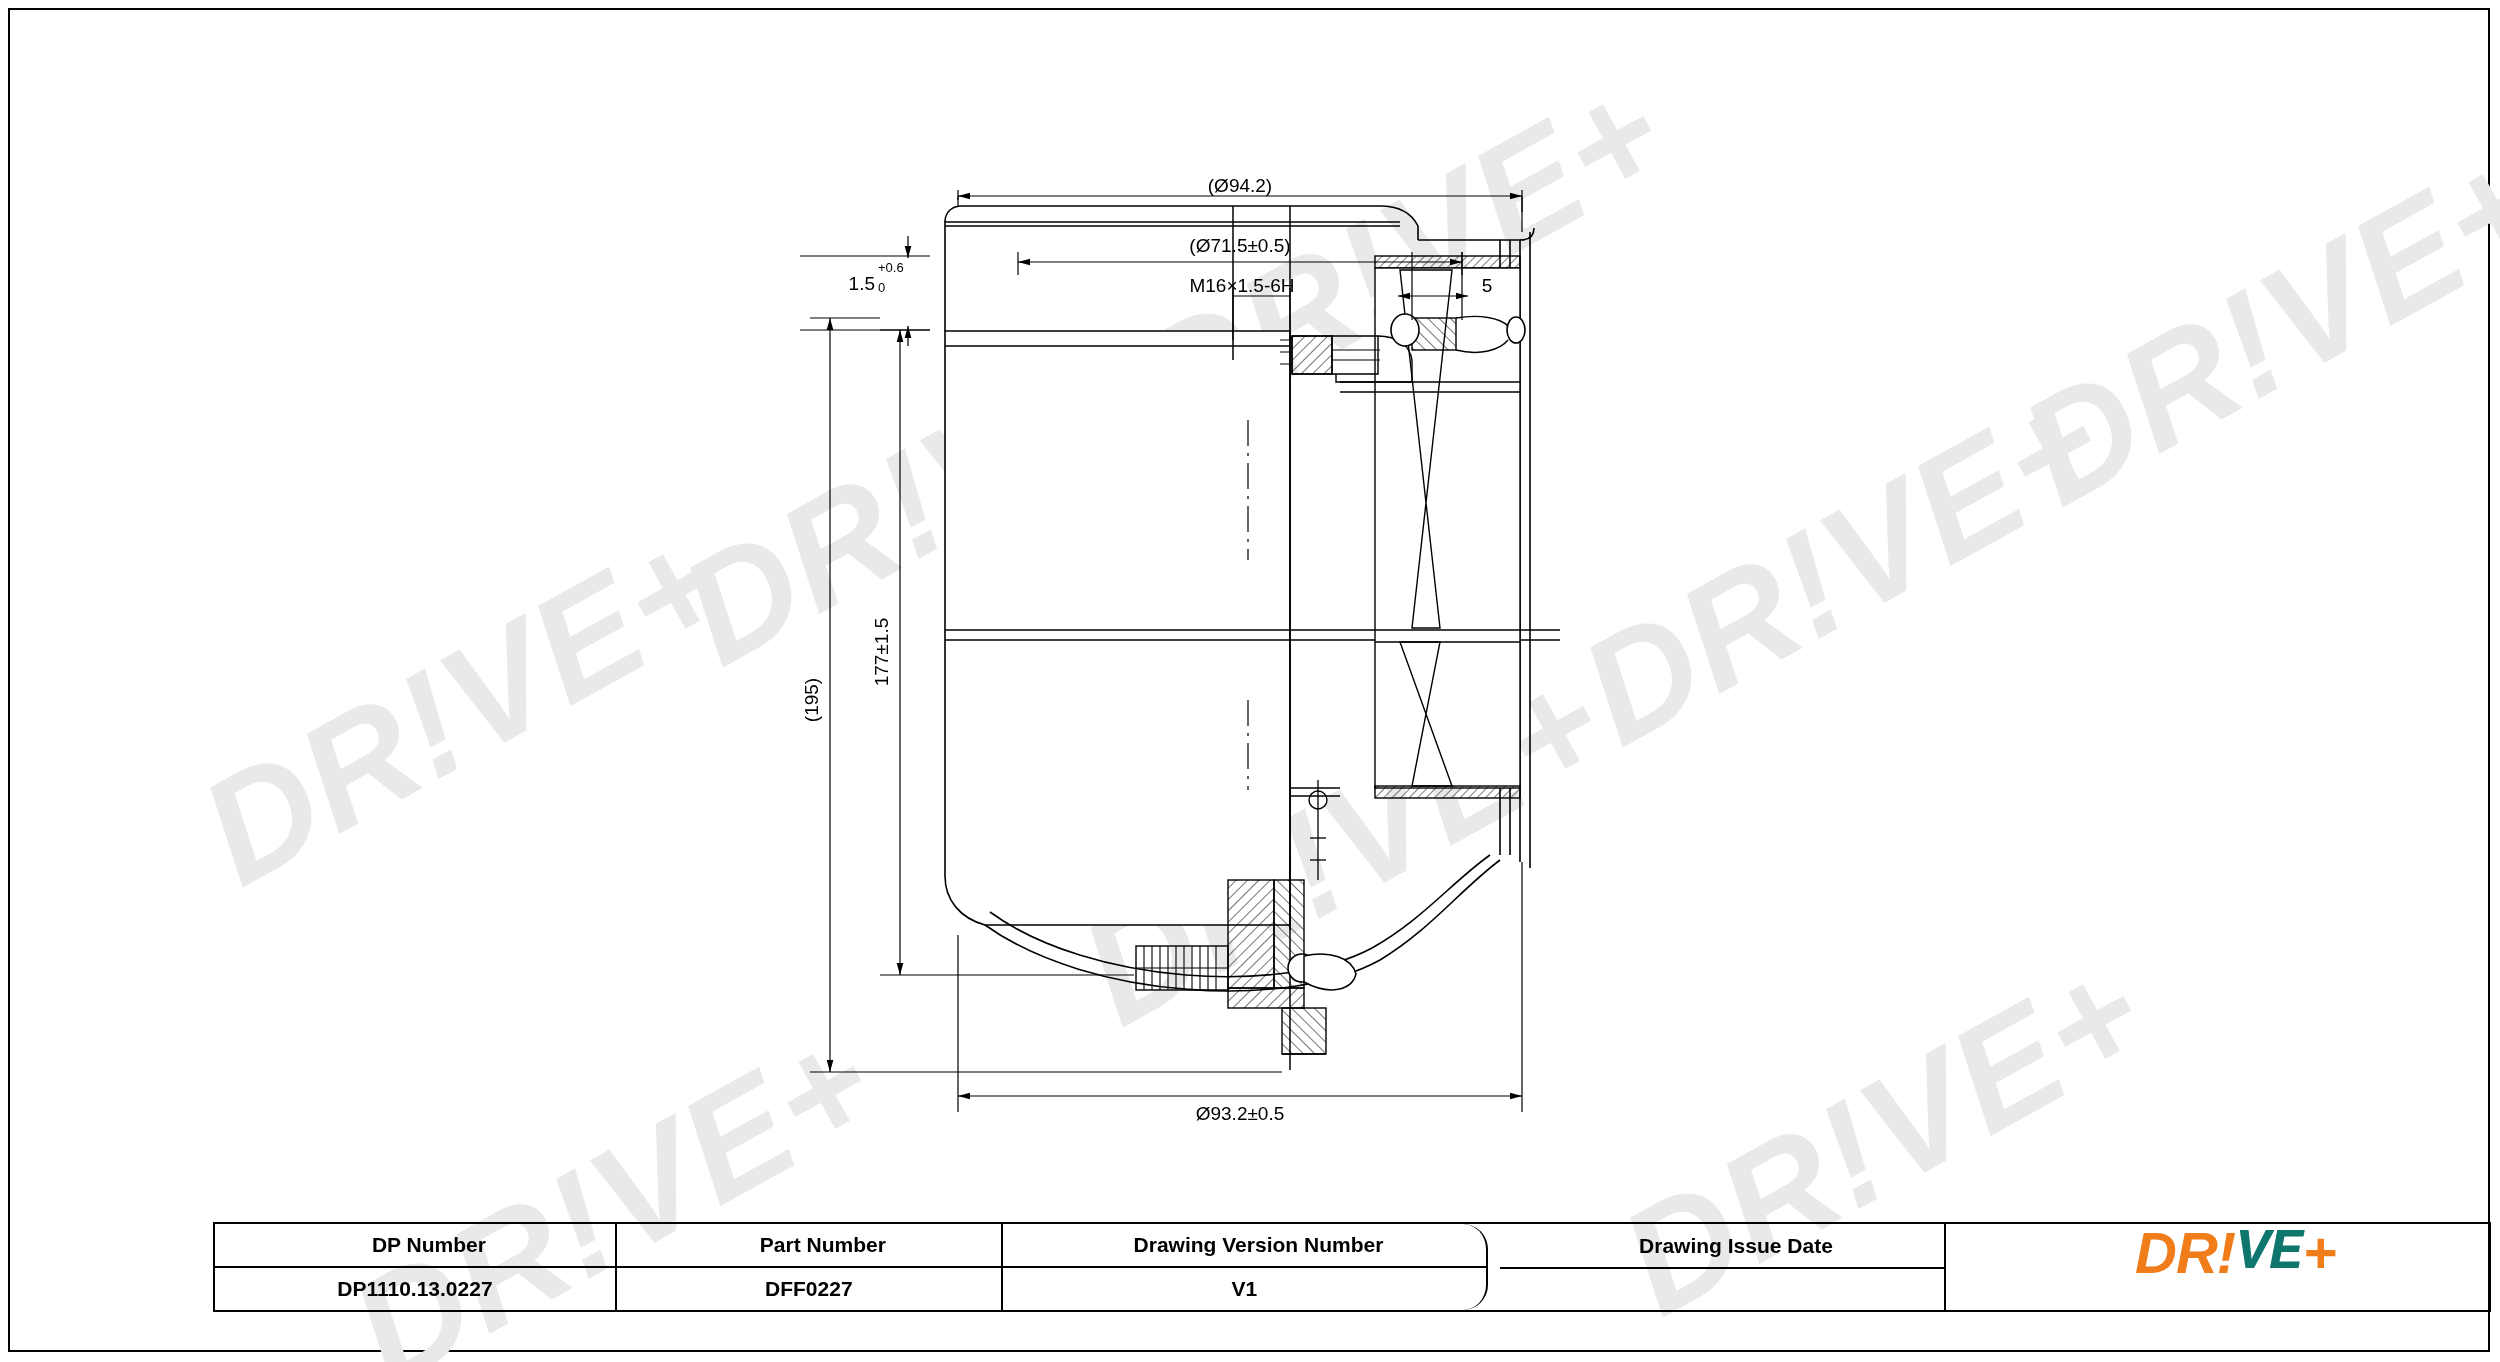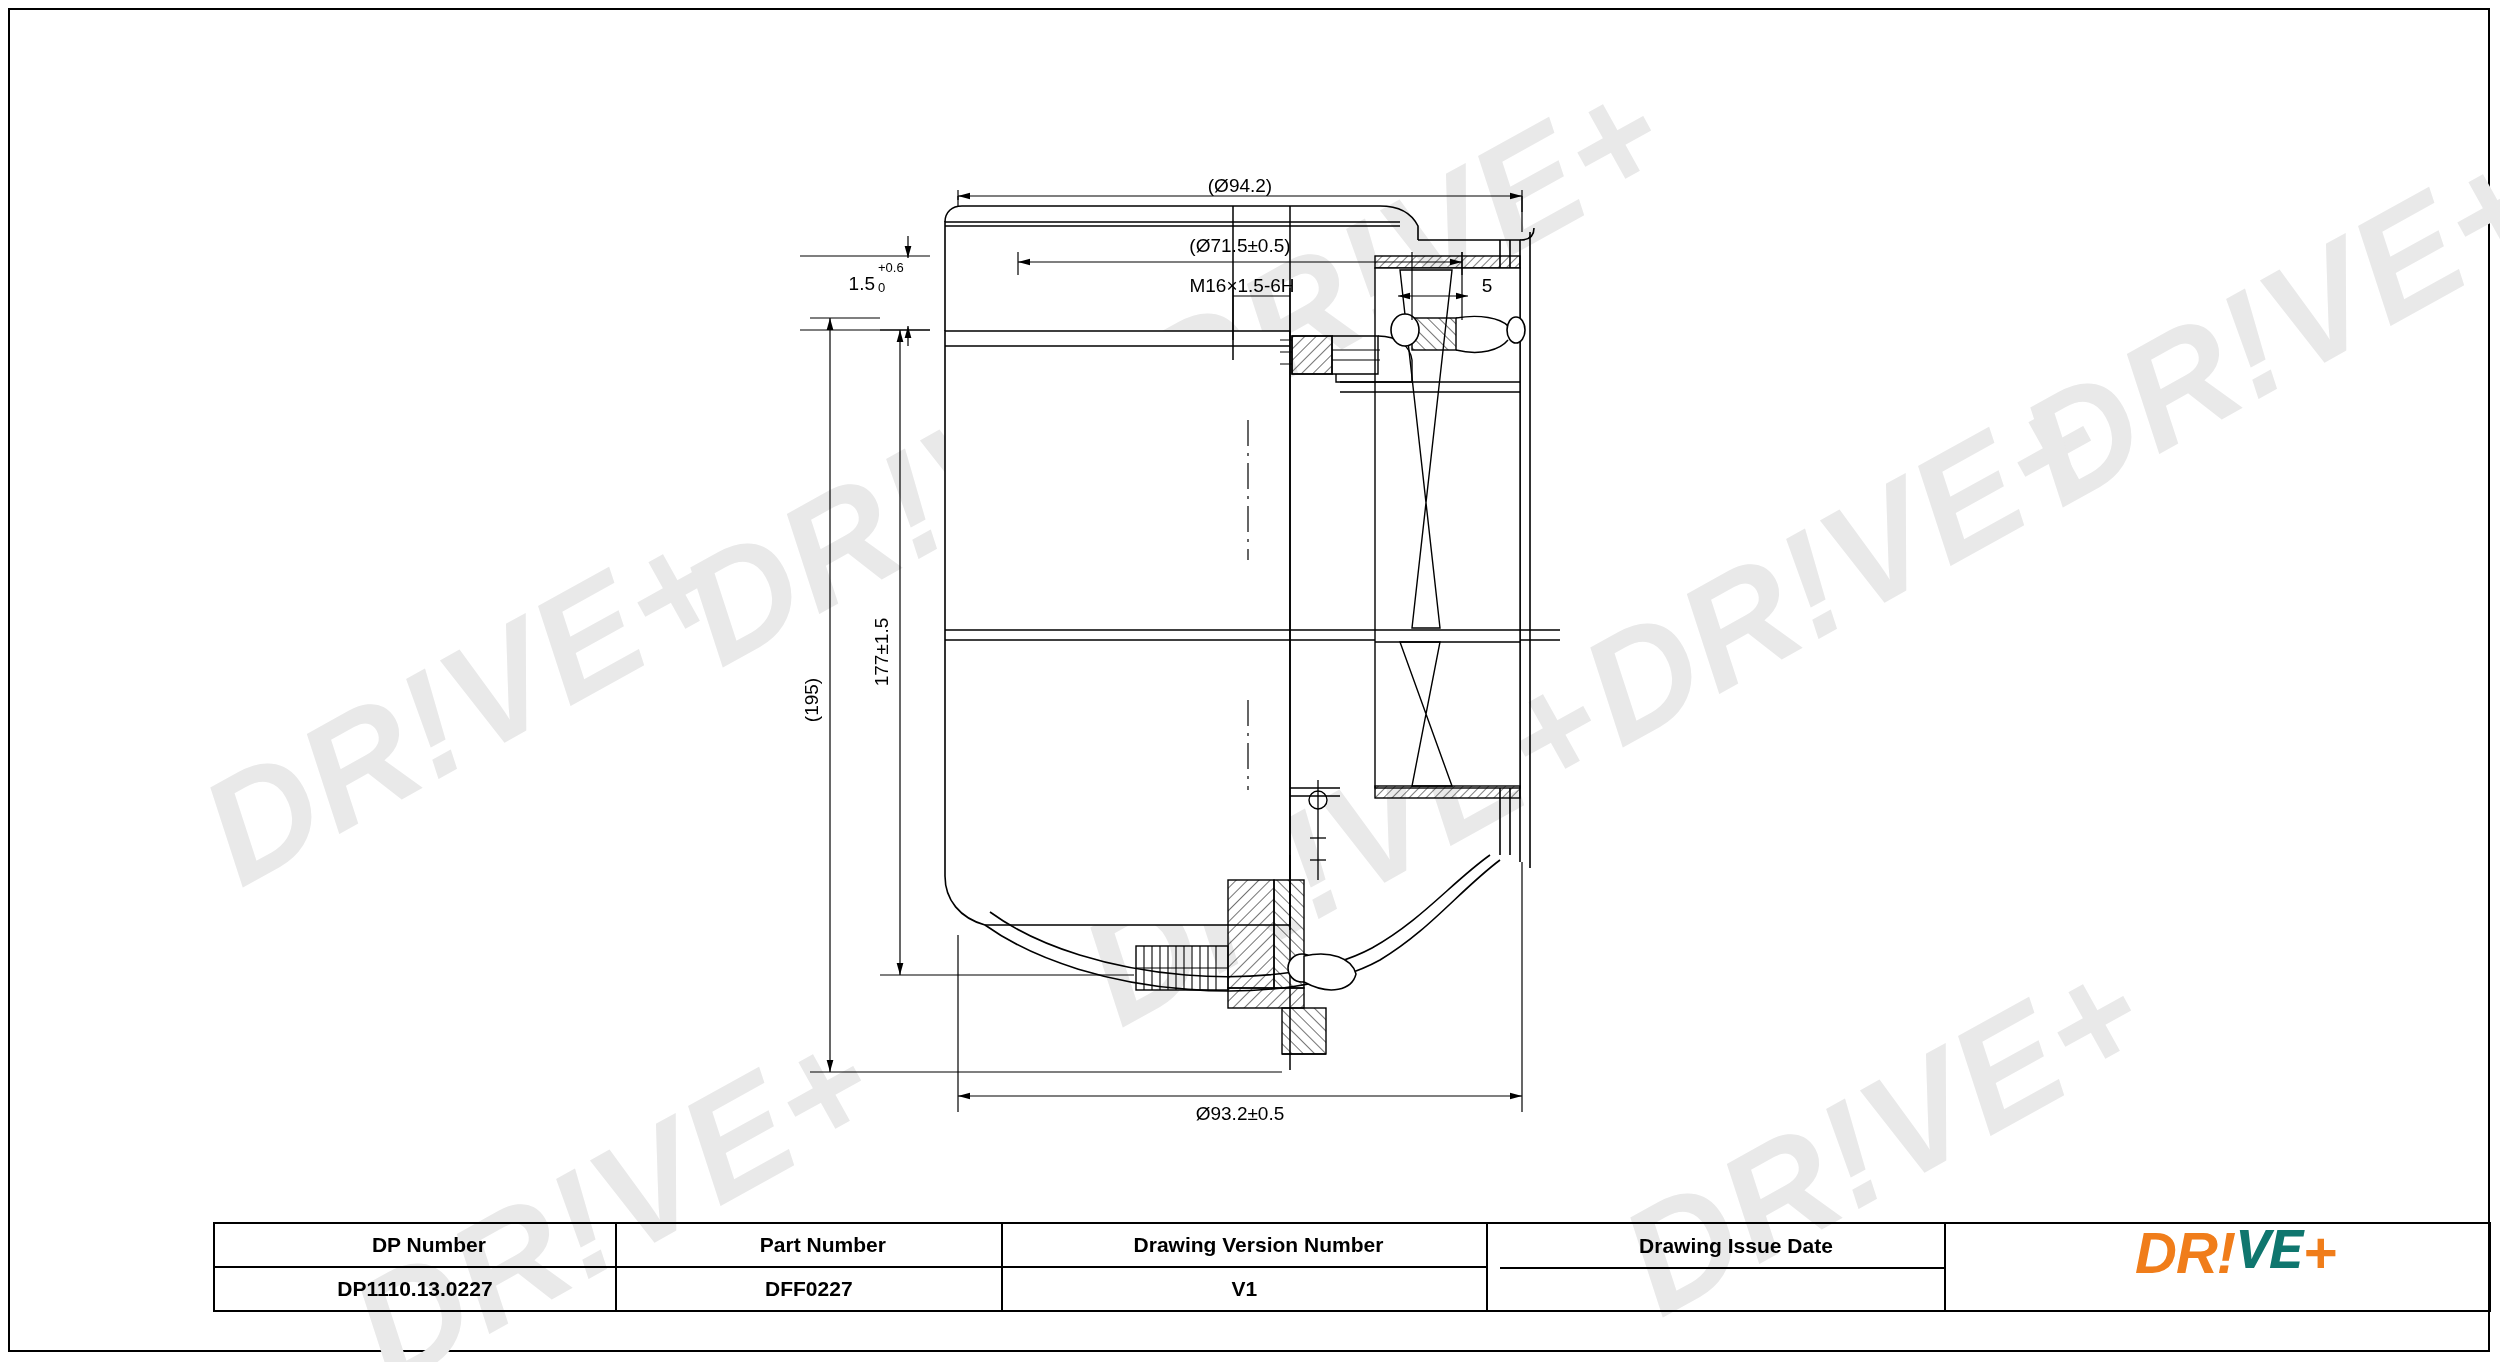--- a/index.html
+++ b/index.html
@@ -92,21 +92,21 @@
     height: 43px;
     display: flex;
     align-items: center;
     justify-content: center;
     font-size: 21px;
     font-weight: bold;
     color: #000;
   }
   .col-dp { width: 404px; }
   .col-part { width: 388px; }
-  .col-ver { width: 488px; }
+  .col-ver { width: 488px; border-radius: 25px; }
   .col-date { width: 448px; margin-left: 12px; }
   .col-logo {
     width: 546px;
     display: flex;
     align-items: center;
     justify-content: flex-start;
     padding-left: 36px;
   }
 
   

